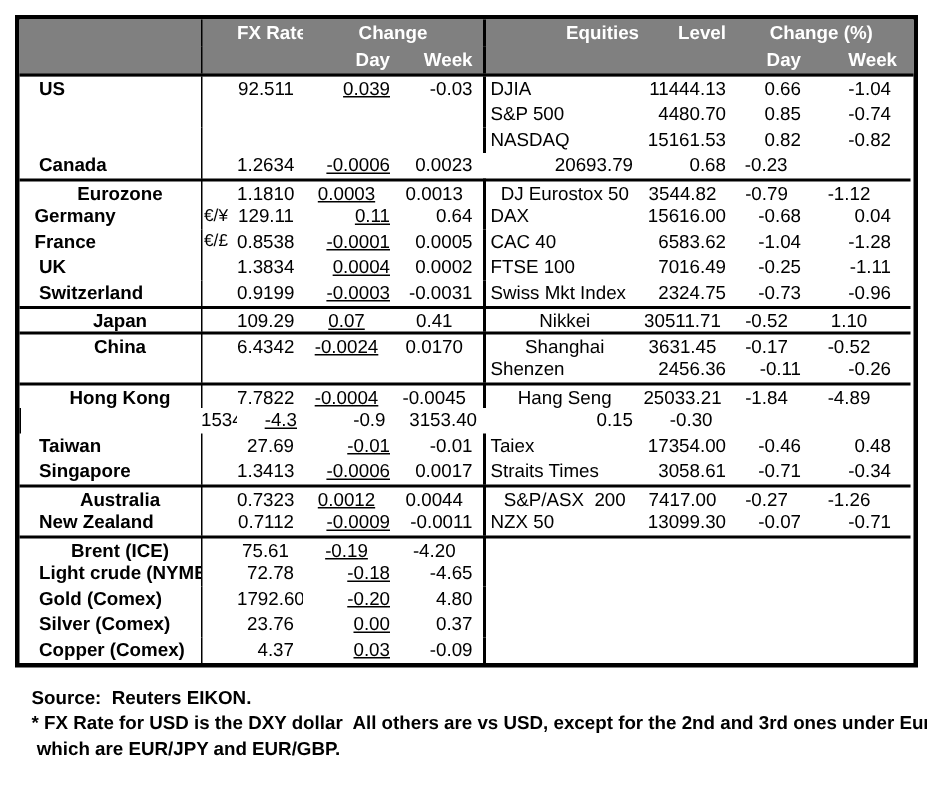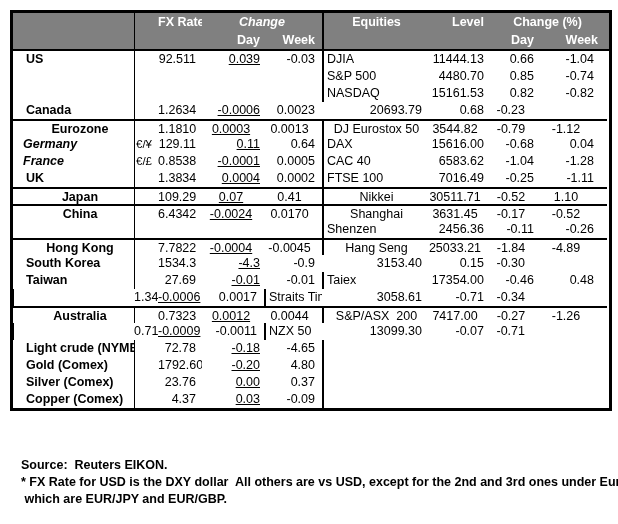--- a/index.html
+++ b/index.html
@@ -13,27 +13,27 @@
   html,body{width:618px;height:524px;background:var(--page-bg);overflow:hidden;}
   body{font-family:"Liberation Sans","DejaVu Sans",sans-serif;color:var(--text);}
   .sheet{position:absolute;left:10px;top:10px;}
   .tbl{width:602px;border:3px solid var(--border);background:#fff;}
   .grid{display:grid;grid-template-columns:121px 24px 44px 62px 58px 104px 62px 50px 69px;}
   
   .hdr{background:var(--header-bg);color:var(--header-text);font-weight:bold;border-bottom:2px solid var(--border);}
   .hdr .hc{height:18px;line-height:18px;font-size:12.5px;white-space:pre;overflow:hidden;}
   .hc.r{text-align:right;padding-right:4px;}
   .hc.ctr{text-align:center;}
-  .hc.l{text-align:center;padding-left:3px;}
+  .hc.l{text-align:right;padding-left:3px;}
   .bl1{border-left:1px solid var(--border);}
   .bl2{border-left:2px solid var(--border);}
   
   .row .c{height:17px;line-height:17px;font-size:12.5px;white-space:pre;overflow:hidden;}
   .c.label{font-weight:bold;padding-left:13px;}
-  .row.indent .c.label{padding-left:10px;font-style:italic;}
+  .row.indent .c.label{padding-left:10px;}
   .c.pair{font-size:11.5px;padding-left:1px;}
   .c.num{text-align:right;}
   .c.fx{padding-right:6px;}
   .c.day{padding-right:4px;text-decoration:underline;}
   .c.week{padding-right:7px;}
   .c.equity{padding-left:3px;}
   .c.level{padding-right:4px;}
   .c.eday{padding-right:4px;}
   .c.eweek{padding-right:13px;}
   .row.section-start .c{border-top:2px solid var(--border);text-align:center;}
@@ -45,21 +45,21 @@
 <body>
 
 <div class="sheet">
   <div class="tbl">
 
     <div class="hdr">
       <div class="grid">
         <div class="hc"></div>
         <div class="hc bl1"></div>
         <div class="hc r" style="grid-column:3 / span 1;">FX Rate*</div>
-        <div class="hc ctr" style="grid-column:4 / span 2;font-style:italic;">Change</div>
+        <div class="hc ctr" style="grid-column:4 / span 2;">Change</div>
         <div class="hc l bl2">Equities</div>
         <div class="hc r">Level</div>
         <div class="hc ctr" style="grid-column:8 / span 2;">Change (%)</div>
       </div>
       <div class="grid">
         <div class="hc"></div>
         <div class="hc bl1"></div>
         <div class="hc"></div>
         <div class="hc r" style="padding-right:4px;">Day</div>
         <div class="hc r" style="padding-right:7px;">Week</div>
@@ -151,20 +151,31 @@
     <div class="c label">UK</div>
     <div class="c pair bl1"></div>
     <div class="c num fx">1.3834</div>
     <div class="c num day">0.0004</div>
     <div class="c num week">0.0002</div>
     <div class="c equity bl2">FTSE 100</div>
     <div class="c num level">7016.49</div>
     <div class="c num eday">-0.25</div>
     <div class="c num eweek">-1.11</div>
   </div>
+        <div class="grid row">
+    <div class="c label">Switzerland</div>
+    <div class="c pair bl1"></div>
+    <div class="c num fx">0.9199</div>
+    <div class="c num day">-0.0003</div>
+    <div class="c num week">-0.0031</div>
+    <div class="c equity bl2">Swiss Mkt Index</div>
+    <div class="c num level">2324.75</div>
+    <div class="c num eday">-0.73</div>
+    <div class="c num eweek">-0.96</div>
+  </div>
         <div class="grid row section-start">
     <div class="c label">Japan</div>
     <div class="c pair bl1"></div>
     <div class="c num fx">109.29</div>
     <div class="c num day">0.07</div>
     <div class="c num week">0.41</div>
     <div class="c equity bl2">Nikkei</div>
     <div class="c num level">30511.71</div>
     <div class="c num eday">-0.52</div>
     <div class="c num eweek">1.10</div>
@@ -196,41 +207,41 @@
     <div class="c pair bl1"></div>
     <div class="c num fx">7.7822</div>
     <div class="c num day">-0.0004</div>
     <div class="c num week">-0.0045</div>
     <div class="c equity bl2">Hang Seng</div>
     <div class="c num level">25033.21</div>
     <div class="c num eday">-1.84</div>
     <div class="c num eweek">-4.89</div>
   </div>
         <div class="grid row">
-    <div class="c label">South Korea</div>
     <div class="c pair bl1"></div>
     <div class="c num fx">1534.3</div>
     <div class="c num day">-4.3</div>
     <div class="c num week">-0.9</div>
     <div class="c num level">3153.40</div>
     <div class="c num eday">0.15</div>
     <div class="c num eweek">-0.30</div>
   </div>
         <div class="grid row">
     <div class="c label">Taiwan</div>
     <div class="c pair bl1"></div>
     <div class="c num fx">27.69</div>
     <div class="c num day">-0.01</div>
     <div class="c num week">-0.01</div>
     <div class="c equity bl2">Taiex</div>
     <div class="c num level">17354.00</div>
     <div class="c num eday">-0.46</div>
     <div class="c num eweek">0.48</div>
   </div>
         <div class="grid row">
+    <div class="c label">Singapore</div>
     <div class="c pair bl1"></div>
     <div class="c num fx">1.3413</div>
     <div class="c num day">-0.0006</div>
     <div class="c num week">0.0017</div>
     <div class="c equity bl2">Straits Times</div>
     <div class="c num level">3058.61</div>
     <div class="c num eday">-0.71</div>
     <div class="c num eweek">-0.34</div>
   </div>
         <div class="grid row section-start">
@@ -238,29 +249,41 @@
     <div class="c pair bl1"></div>
     <div class="c num fx">0.7323</div>
     <div class="c num day">0.0012</div>
     <div class="c num week">0.0044</div>
     <div class="c equity bl2">S&amp;P/ASX  200</div>
     <div class="c num level">7417.00</div>
     <div class="c num eday">-0.27</div>
     <div class="c num eweek">-1.26</div>
   </div>
         <div class="grid row">
+    <div class="c label">New Zealand</div>
     <div class="c pair bl1"></div>
     <div class="c num fx">0.7112</div>
     <div class="c num day">-0.0009</div>
     <div class="c num week">-0.0011</div>
     <div class="c equity bl2">NZX 50</div>
     <div class="c num level">13099.30</div>
     <div class="c num eday">-0.07</div>
     <div class="c num eweek">-0.71</div>
   </div>
+        <div class="grid row section-start">
+    <div class="c label">Brent (ICE)</div>
+    <div class="c pair bl1"></div>
+    <div class="c num fx">75.61</div>
+    <div class="c num day">-0.19</div>
+    <div class="c num week">-4.20</div>
+    <div class="c equity bl2"></div>
+    <div class="c num level"></div>
+    <div class="c num eday"></div>
+    <div class="c num eweek"></div>
+  </div>
         <div class="grid row">
     <div class="c label">Light crude (NYMEX)</div>
     <div class="c pair bl1"></div>
     <div class="c num fx">72.78</div>
     <div class="c num day">-0.18</div>
     <div class="c num week">-4.65</div>
     <div class="c equity bl2"></div>
     <div class="c num level"></div>
     <div class="c num eday"></div>
     <div class="c num eweek"></div>

